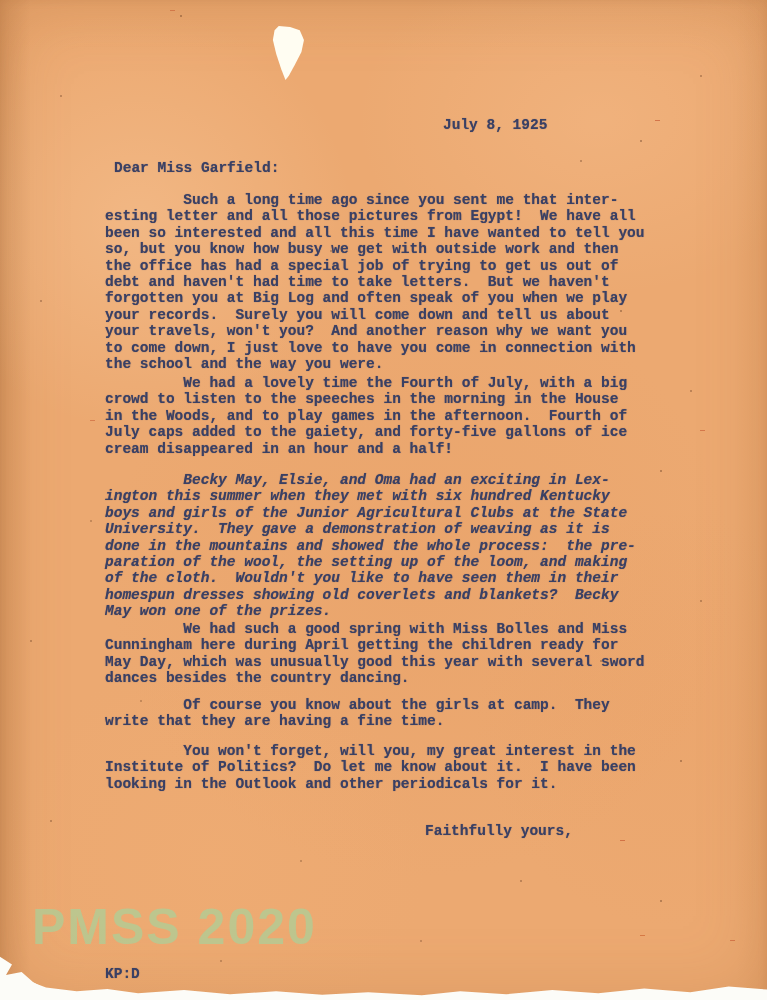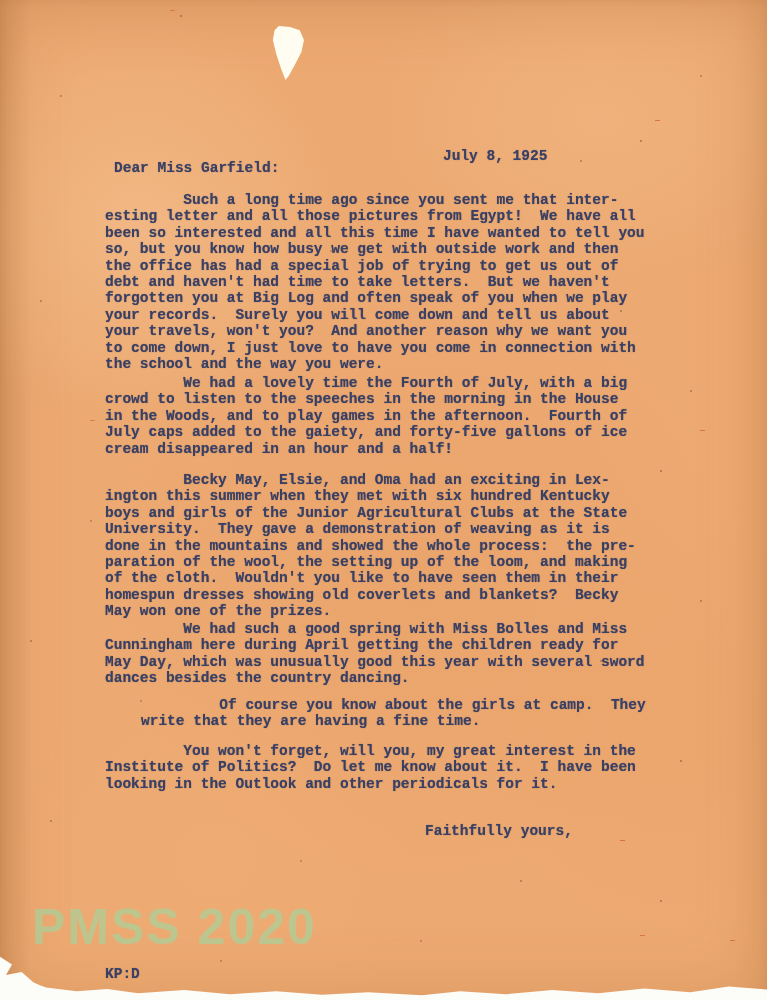--- a/index.html
+++ b/index.html
@@ -108,27 +108,27 @@
     position: absolute;
     z-index: 2;
     font-family: "Liberation Mono", "DejaVu Sans Mono", monospace;
     font-weight: bold;
     font-size: 14.5px;
     line-height: 16.4px;
     color: #3a4064;
     text-shadow: 0 0 1px rgba(58, 64, 100, 0.65);
     white-space: pre;
   }
-  .date       { left: 443px; top: 117px; margin-top: 31px; }
+  .date       { left: 443px; top: 117px; }
   .salutation { left: 114px; top: 160px; }
   .para-1 { left: 105px; top: 192px; }
   .para-2 { left: 105px; top: 375px; }
-  .para-3 { left: 105px; top: 472px; }
+  .para-3 { left: 105px; top: 472px; font-style: italic; }
   .para-4 { left: 105px; top: 621px; }
-  .para-5 { left: 105px; top: 697px; margin-left: 36px; }
+  .para-5 { left: 105px; top: 697px; }
   .para-6 { left: 105px; top: 743px; }
   .closing    { left: 425px; top: 803px; margin-top: 20px; }
   .recipient  { left: 114px; top: 886px; line-height: 18.2px; }
   .initials   { left: 105px; top: 966px; }
 </style>
 </head>
 <body>
 
 <div class="page">
   <div class="paper"></div>

